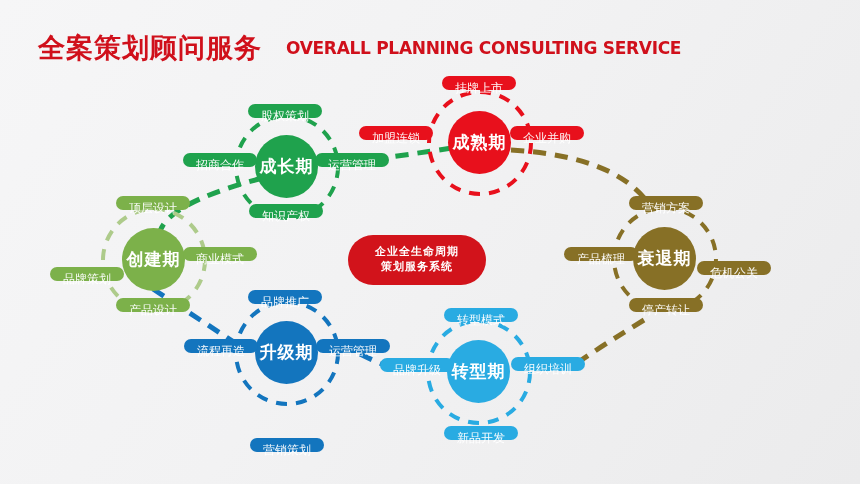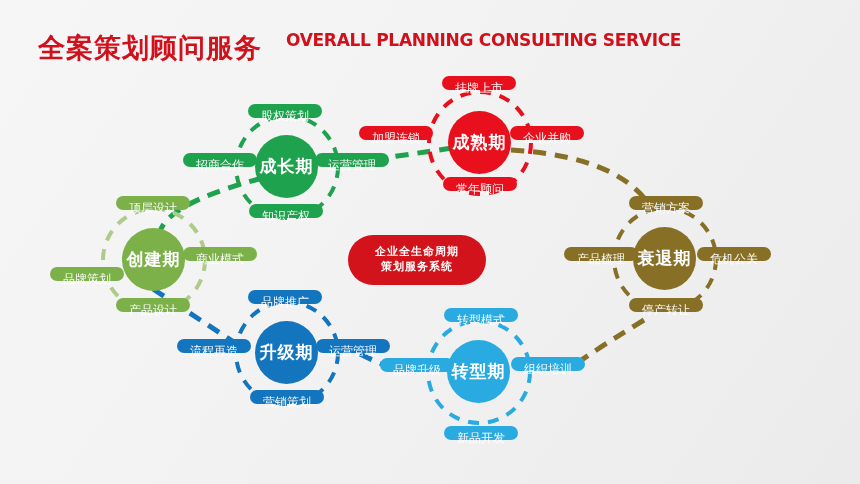--- a/index.html
+++ b/index.html
@@ -1,41 +1,41 @@
 <!DOCTYPE html>
 <html><head>
 <meta charset="utf-8">
 <style>
   html,body{margin:0;padding:0;}
   body{width:860px;height:484px;font-family:"DejaVu Sans","Liberation Sans",sans-serif;}
   .stage{position:relative;width:860px;height:484px;overflow:hidden;
          background:linear-gradient(125deg,#f6f6f7 0%,#f2f2f3 45%,#ebebec 100%);}
   
-  .hdr{position:absolute;left:38px;top:30px;display:flex;align-items:flex-start;white-space:nowrap;}
+  .hdr{position:absolute;left:38px;top:30px;display:flex;align-items:center;white-space:nowrap;}
   .hdr .cn{font-size:27px;font-weight:bold;letter-spacing:1px;}
   .hdr .en{font-size:17px;font-weight:bold;margin-left:24px;letter-spacing:-0.3px;}
   
   svg.wires{position:absolute;left:0;top:0;}
   .node{position:absolute;color:#fff;text-align:center;}
   .circle{width:63px;height:63px;border-radius:50%;display:flex;align-items:center;justify-content:center;
           font-size:17px;font-weight:bold;letter-spacing:1px;}
   .pill{width:74px;height:14px;line-height:25px;border-radius:13px;font-size:12px;color:rgba(255,255,255,.96);}
   .badge{position:absolute;left:348px;top:235px;width:138px;height:50px;border-radius:25px;color:#fff;
          display:flex;flex-direction:column;align-items:center;justify-content:center;
          font-size:11px;font-weight:bold;line-height:1.32;letter-spacing:1px;}
   
   .s0c{left:122px;top:228px}.s0t{left:116px;top:196px}.s0l{left:50px;top:247px}.s0r{left:183px;top:247px}.s0b{left:116px;top:298px}
   
   .s1c{left:255px;top:135px}.s1t{left:248px;top:104px}.s1l{left:183px;top:153px}.s1r{left:315px;top:153px}.s1b{left:249px;top:204px}
   
   .s2c{left:448px;top:111px}.s2t{left:442px;top:76px}.s2l{left:359px;top:126px}.s2r{left:510px;top:126px}.s2b{left:443px;top:177px}
   
   .s3c{left:633px;top:227px}.s3t{left:629px;top:196px}.s3l{left:564px;top:247px}.s3r{left:697px;top:247px}.s3b{left:629px;top:298px}
   
-  .s4c{left:255px;top:321px}.s4t{left:248px;top:290px}.s4l{left:177px;top:339px}.s4r{left:316px;top:339px}.s4b{left:250px;top:390px}
+  .s4c{left:255px;top:321px}.s4t{left:248px;top:290px}.s4l{left:184px;top:339px}.s4r{left:316px;top:339px}.s4b{left:250px;top:390px}
   
   .s5c{left:447px;top:340px}.s5t{left:444px;top:308px}.s5l{left:380px;top:358px}.s5r{left:511px;top:357px}.s5b{left:444px;top:426px}
 </style>
 </head>
 <body>
 
 <div class="stage">
 
   <div class="hdr" style="color: rgb(208, 16, 27);">
     <span class="cn">全案策划顾问服务</span>
@@ -72,33 +72,32 @@
   <div class="node circle s1c" style="background-color: rgb(31, 162, 77);">成长期</div>
   <div class="node pill s1t" style="background-color: rgb(31, 162, 77);">股权策划</div>
   <div class="node pill s1l" style="background-color: rgb(31, 162, 77);">招商合作</div>
   <div class="node pill s1r" style="background-color: rgb(31, 162, 77);">运营管理</div>
   <div class="node pill s1b" style="background-color: rgb(31, 162, 77);">知识产权</div>
 
   <div class="node circle s2c" style="background-color: rgb(232, 16, 28);">成熟期</div>
   <div class="node pill s2t" style="background-color: rgb(232, 16, 28);">挂牌上市</div>
   <div class="node pill s2l" style="background-color: rgb(232, 16, 28);">加盟连锁</div>
   <div class="node pill s2r" style="background-color: rgb(232, 16, 28);">企业并购</div>
-  <div class="node pill s2b" style="background-color: rgb(232, 16, 28);">常年顾问</div>
 
   <div class="node circle s3c" style="background-color: rgb(135, 112, 38);">衰退期</div>
   <div class="node pill s3t" style="background-color: rgb(135, 112, 38);">营销方案</div>
   <div class="node pill s3l" style="background-color: rgb(135, 112, 38);">产品梳理</div>
-  <div class="node pill s3r" style="background-color: rgb(135, 112, 38);">危机公关</div>
+  <div class="node pill s3r" style="background-color: rgb(135, 112, 38); margin-top: 14px;">危机公关</div>
   <div class="node pill s3b" style="background-color: rgb(135, 112, 38);">停产转让</div>
 
   <div class="node circle s4c" style="background-color: rgb(19, 117, 190);">升级期</div>
   <div class="node pill s4t" style="background-color: rgb(19, 117, 190);">品牌推广</div>
   <div class="node pill s4l" style="background-color: rgb(19, 117, 190);">流程再造</div>
   <div class="node pill s4r" style="background-color: rgb(19, 117, 190);">运营管理</div>
-  <div class="node pill s4b" style="background-color: rgb(19, 117, 190);">营销策划</div>
+  <div class="node pill s4b" style="background-color: rgb(19, 117, 190); margin-top: 48px;">营销策划</div>
 
   <div class="node circle s5c" style="background-color: rgb(41, 171, 226);">转型期</div>
   <div class="node pill s5t" style="background-color: rgb(41, 171, 226);">转型模式</div>
   <div class="node pill s5l" style="background-color: rgb(41, 171, 226);">品牌升级</div>
   <div class="node pill s5r" style="background-color: rgb(41, 171, 226);">组织培训</div>
   <div class="node pill s5b" style="background-color: rgb(41, 171, 226);">新品开发</div>
 
   <div class="badge" style="background-color: rgb(210, 19, 27);">
     <span>企业全生命周期</span>
     <span>策划服务系统</span>

